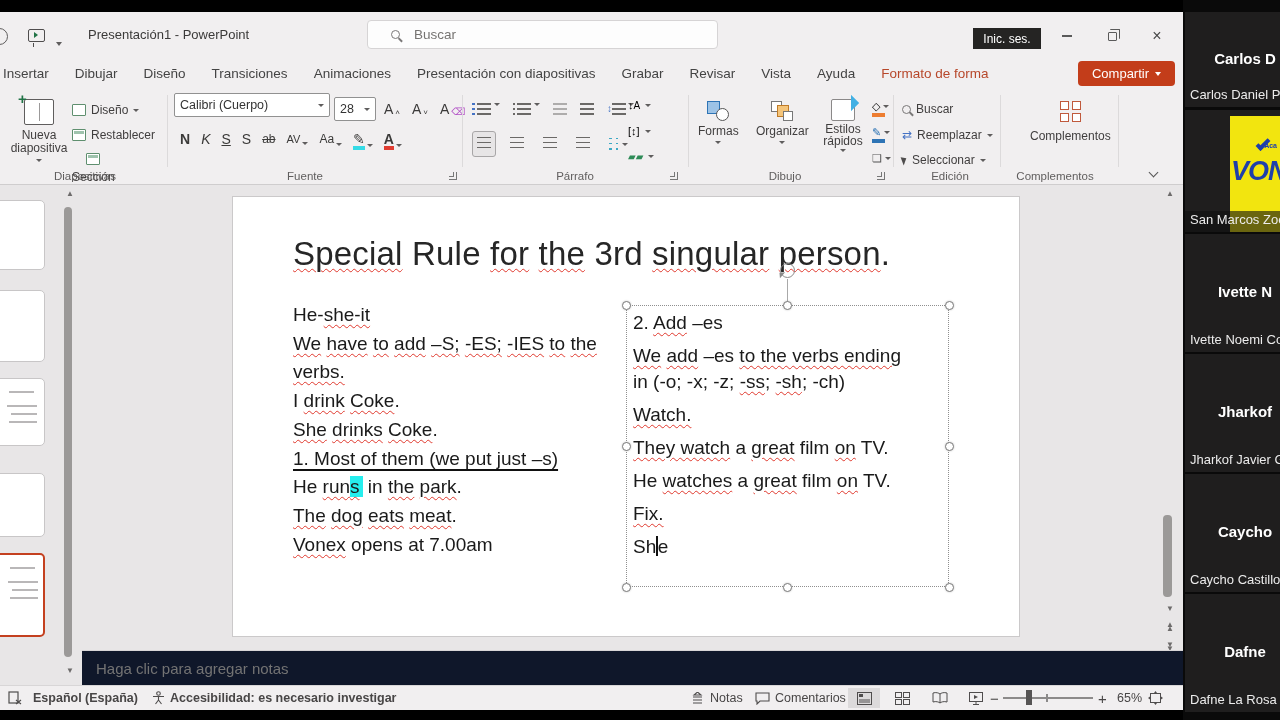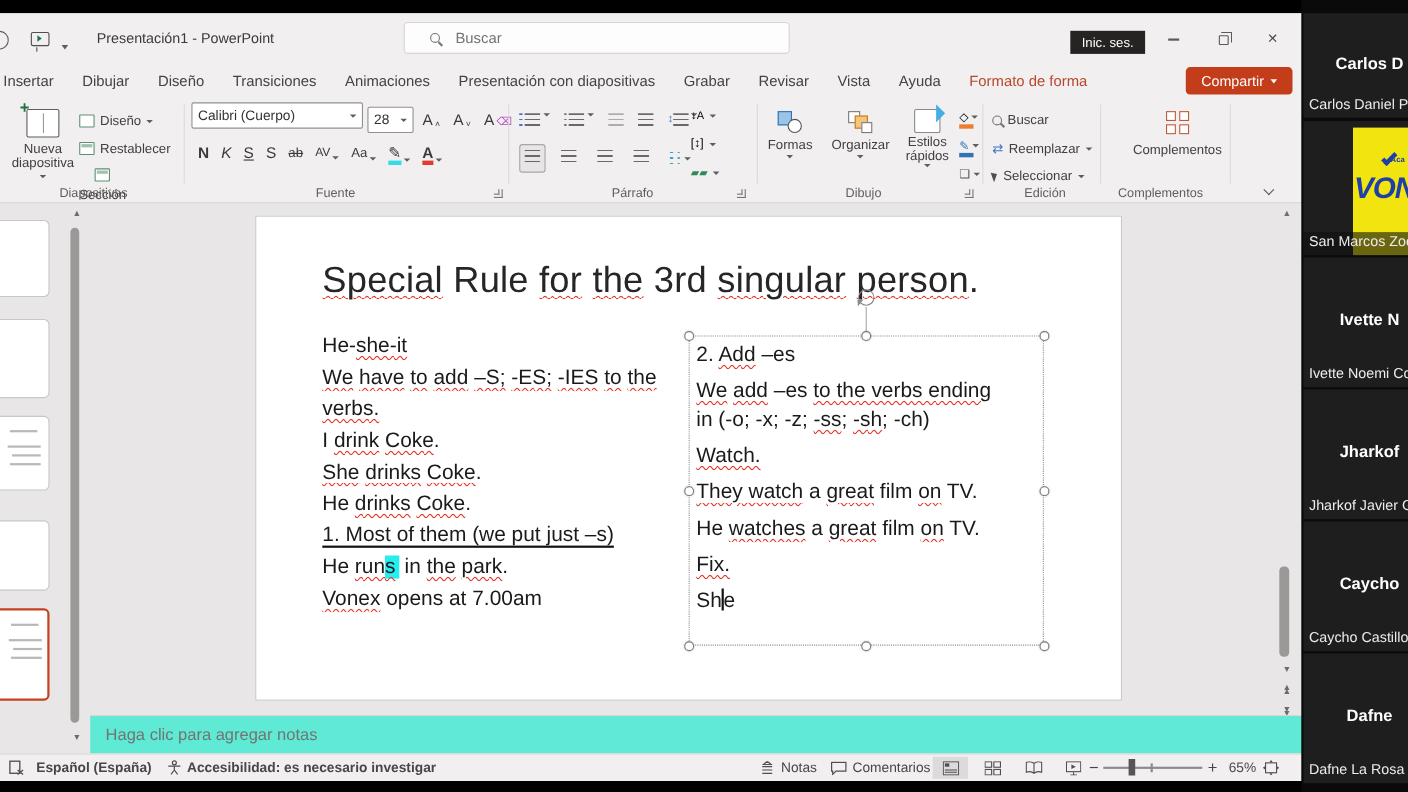--- a/index.html
+++ b/index.html
@@ -86,21 +86,21 @@
   .cursor-arrow { display:inline-block; width:0; height:0; border-left:5px solid #4f4d4d; border-top:3.5px solid transparent; border-bottom:6px solid transparent; transform:rotate(-20deg); }
 
   
   .ic-grid4 { display:grid; grid-template-columns:9px 9px; grid-template-rows:9px 9px; gap:2.5px; }
   .ic-grid4 span { border:1.6px solid #c0593c; background:#fff; }
 
   .chev-lg { display:inline-block; width:7px; height:7px; border-right:1.6px solid #555; border-bottom:1.6px solid #555; transform:rotate(45deg); }
 
   
   #workspace { position:absolute; left:0; top:173px; width:100%; height:500px; background:#e8e6e7; }
-  #notes-pane { position:absolute; left:82px; top:465px; right:0; height:35px; background:#5eead4; border-top:1px solid #d8d6d7; display:flex; align-items:center; }
+  #notes-pane { position:absolute; left:82px; top:465px; right:0; height:35px; background:#0f172a; border-top:1px solid #d8d6d7; display:flex; align-items:center; }
   #notes-text { margin-left:14px; font-size:15px; color:#737373; }
 
   
   .thumb { position:absolute; left:-42px; width:87px; background:#fff; border:1px solid #c8c6c7; border-radius:5px; }
   .thumb.sel { border:2px solid #c4401f; }
   .thumb .tl { position:absolute; background:#b9b7b8; height:1.5px; }
   .tscroll { position:absolute; left:64px; width:8px; background:#9b9998; border-radius:4px; }
   .sarrow { position:absolute; font-size:8px; color:#6d6b6b; line-height:1; }
 
   
@@ -397,23 +397,23 @@
     <span class="sarrow" style="left:66px; top:482px;">▼</span>
 
     <div id="slide">
       <div id="slide-title"><span class="wavy">Special</span><span class=""> Rule </span><span class="wavy">for</span><span class=""> </span><span class="wavy">the</span><span class=""> 3rd </span><span class="wavy">singular</span><span class=""> </span><span class="wavy">person</span><span class="">.</span></div>
       <div id="left-block">
           <div class="tline"><span class="">He-</span><span class="wavy">she-it</span></div>
           <div class="tline"><span class="wavy">We</span><span class=""> </span><span class="wavy">have</span><span class=""> </span><span class="wavy">to</span><span class=""> </span><span class="wavy">add</span><span class=""> </span><span class="wavy">–S;</span><span class=""> </span><span class="wavy">-ES;</span><span class=""> </span><span class="wavy">-IES</span><span class=""> </span><span class="wavy">to</span><span class=""> </span><span class="wavy">the</span></div>
           <div class="tline"><span class="wavy">verbs.</span></div>
           <div class="tline"><span class="">I </span><span class="wavy">drink</span><span class=""> </span><span class="wavy">Coke</span><span class="">.</span></div>
           <div class="tline"><span class="wavy">She</span><span class=""> </span><span class="wavy">drinks</span><span class=""> </span><span class="wavy">Coke</span><span class="">.</span></div>
-          <div class="tline"><span class="">He </span><span class="wavy">drinks</span><span class=""> </span><span class="wavy">Coke</span><span class="">.</span></div>
           <div class="tline"><span class="uline">1. Most of them (we put just –s)</span></div>
           <div class="tline"><span class="">He </span><span class="wavy">run</span><span class="wavy hl">s</span><span class=""> in </span><span class="wavy">the</span><span class=""> </span><span class="wavy">park</span><span class="">.</span></div>
+          <div class="tline"><span class="wavy">The</span><span class=""> </span><span class="wavy">dog</span><span class=""> </span><span class="wavy">eats</span><span class="">  </span><span class="wavy">meat</span><span class="">.</span></div>
           <div class="tline"><span class="wavy">Vonex</span><span class=""> opens at 7.00am</span></div>
         </div>
       <div id="right-box"></div>
       <div id="right-block-wrap" class="abs" style="left:393px; top:108px; width:323px; height:282px; pointer-events:none;">
         <div id="right-block">
             <div class="tline para"><span class="">2. </span><span class="wavy">Add</span><span class=""> –es</span></div>
             <div class="tline para"><span class="wavy">We</span><span class=""> </span><span class="wavy">add</span><span class=""> –es </span><span class="wavy">to the verbs ending</span></div>
             <div class="tline"><span class="">in (-o; -x; -z; </span><span class="wavy">-ss</span><span class="">; </span><span class="wavy">-sh</span><span class="">; -ch)</span></div>
             <div class="tline para"><span class="wavy">Watch.</span></div>
             <div class="tline para"><span class="wavy">They watch</span><span class=""> a </span><span class="wavy">great</span><span class=""> film </span><span class="wavy">on</span><span class=""> TV.</span></div>

